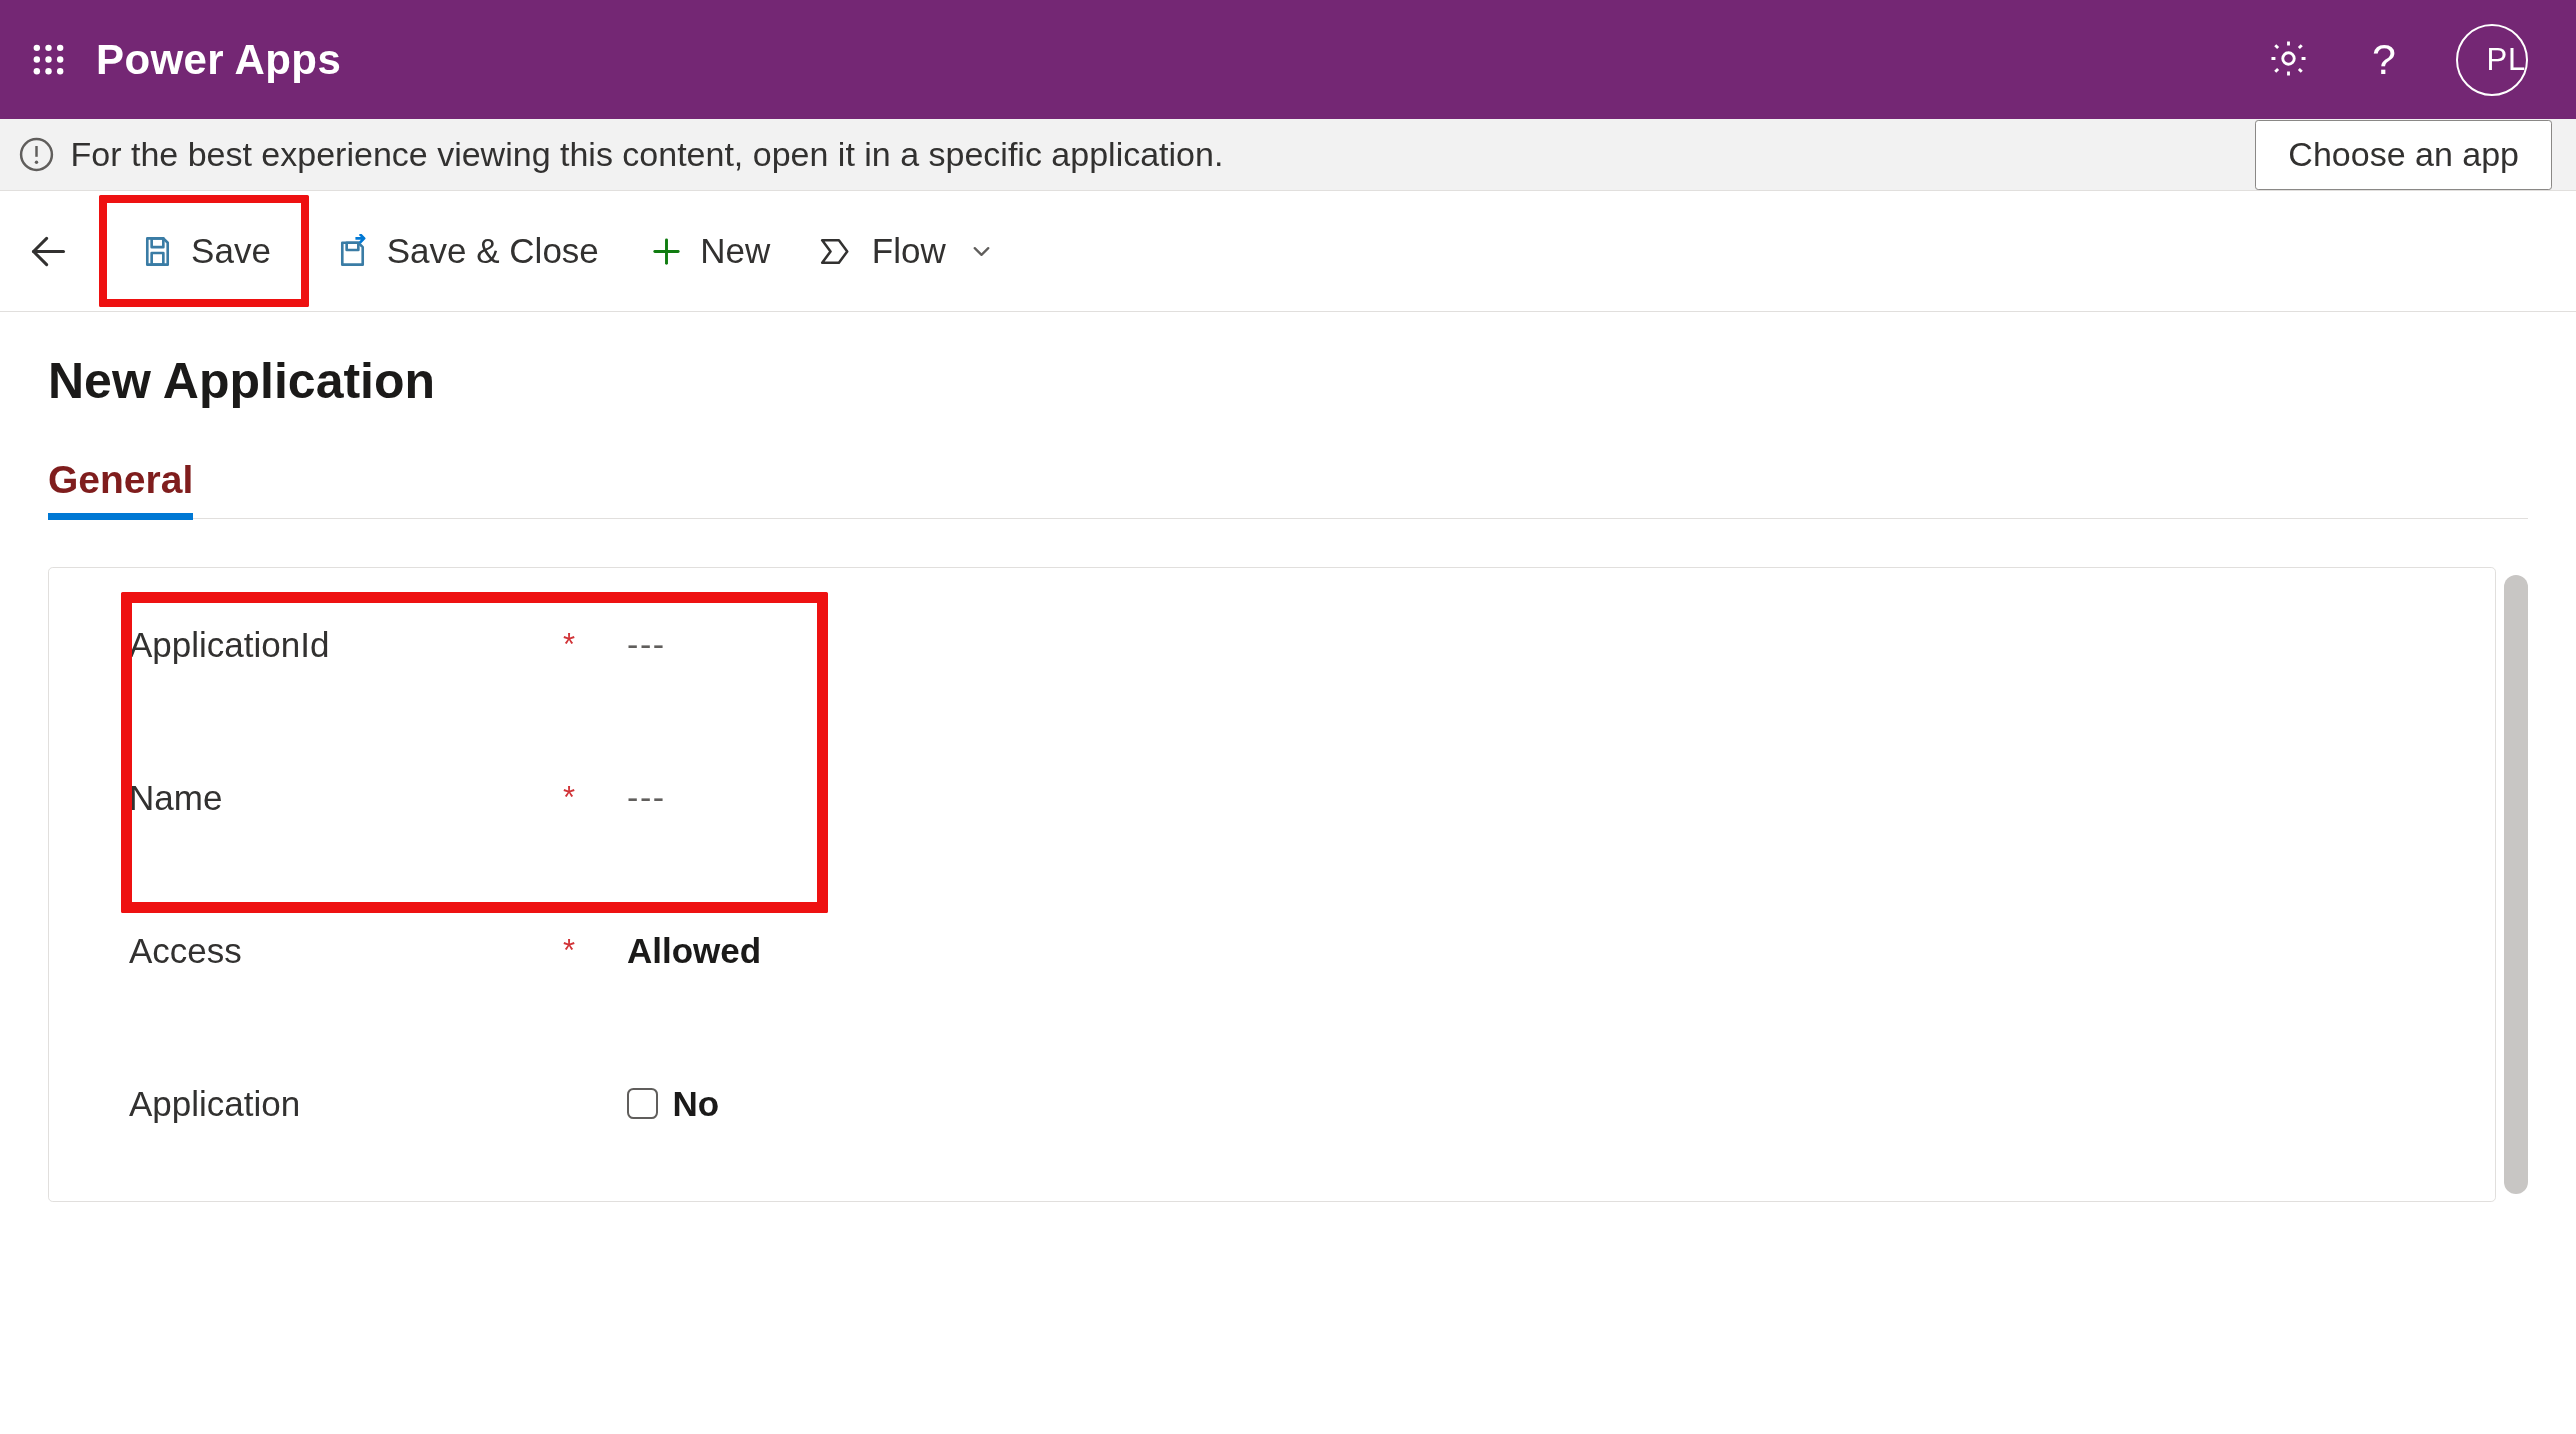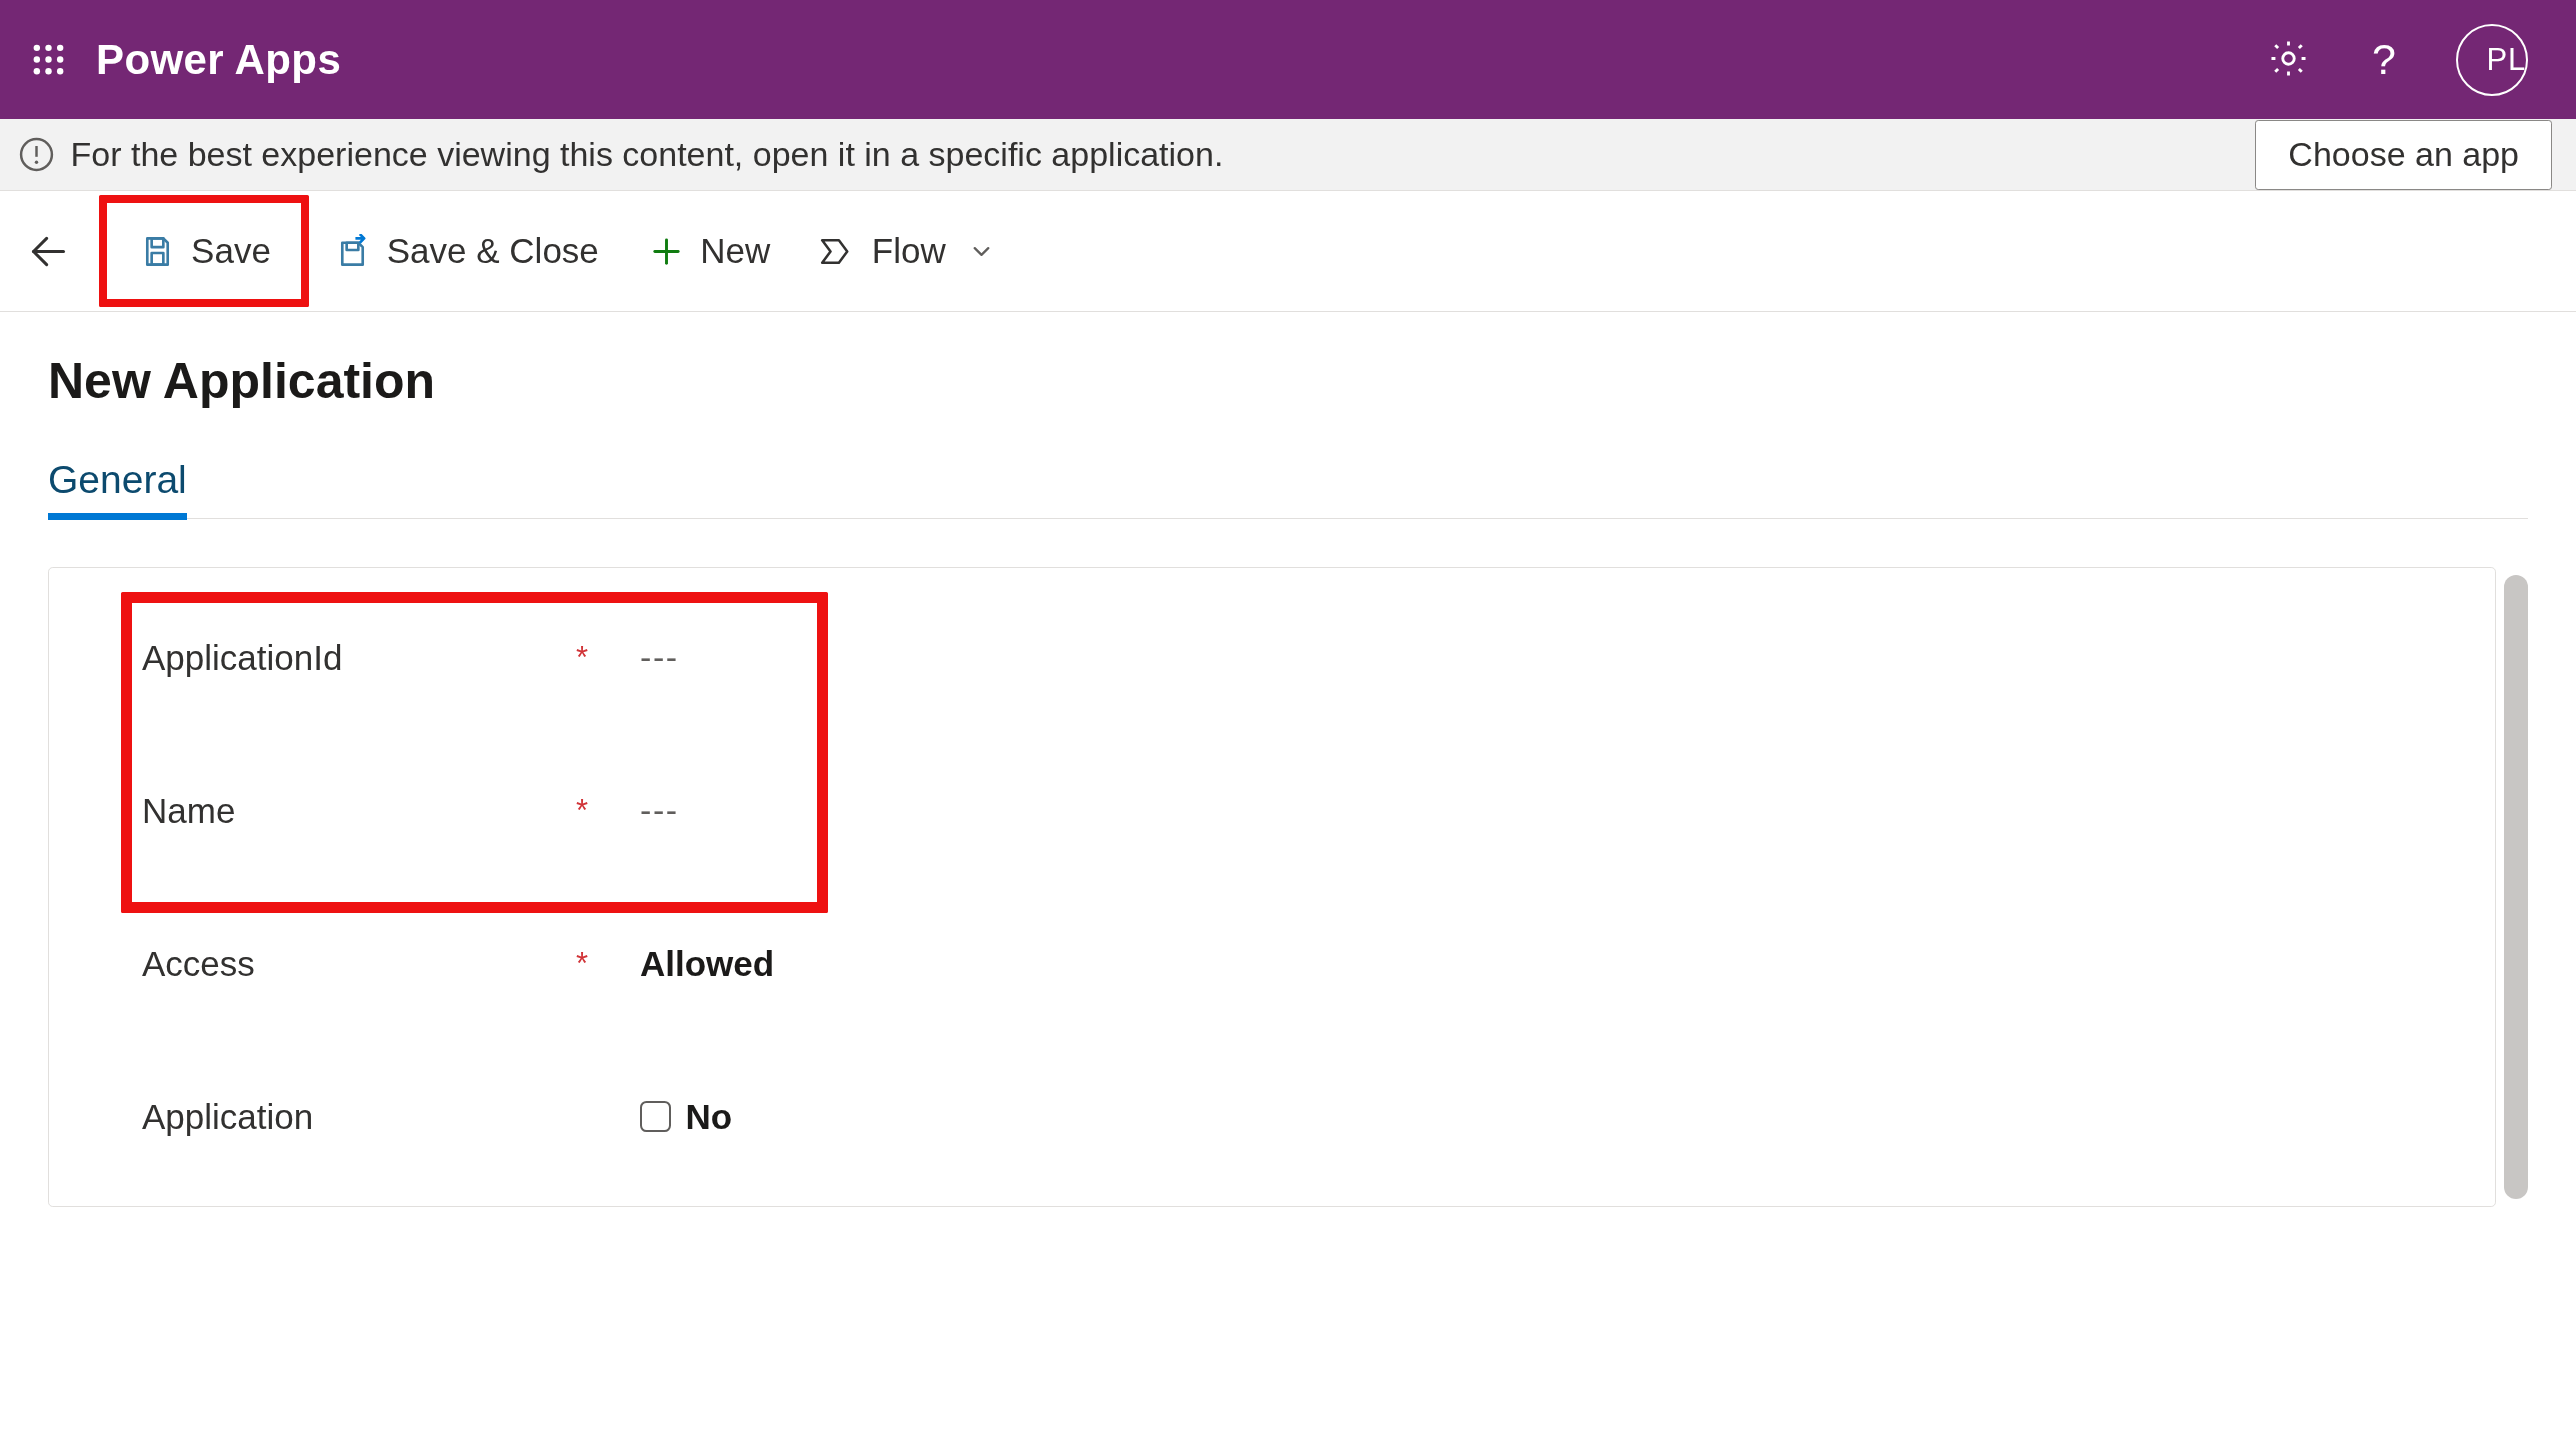--- a/index.html
+++ b/index.html
@@ -150,22 +150,22 @@
     margin-bottom: 48px;
   }
   .tabs {
     display: flex;
     gap: 32px;
     border-bottom: 1.6px solid #e1dfdd;
   }
   .tab {
     padding: 0 0 16px 0;
     font-size: 39px;
-    font-weight: 400;
-    color: #0c4a6e;
+    font-weight: 700;
+    color: #7f1d1d;
     cursor: pointer;
     position: relative;
   }
   .tab.active::after {
     content: "";
     position: absolute;
     left: 0; right: 0; bottom: -1.6px;
     height: 6.4px;
     background: #0078d4;
   }
@@ -173,21 +173,21 @@
   
   .form-area-wrap {
     display: flex;
     gap: 8px;
     margin-top: 48px;
     align-items: stretch;
   }
   .form-card {
     border: 1.6px solid #e1dfdd;
     border-radius: 4.8px;
-    padding: 13px;
+    padding: 0;
     flex: 1;
     position: relative;
     min-height: 635px;
   }
   .vscroll {
     width: 24px;
     background: #c8c6c4;
     border-radius: 13px;
     margin-top: 8px;
     margin-bottom: 8px;

